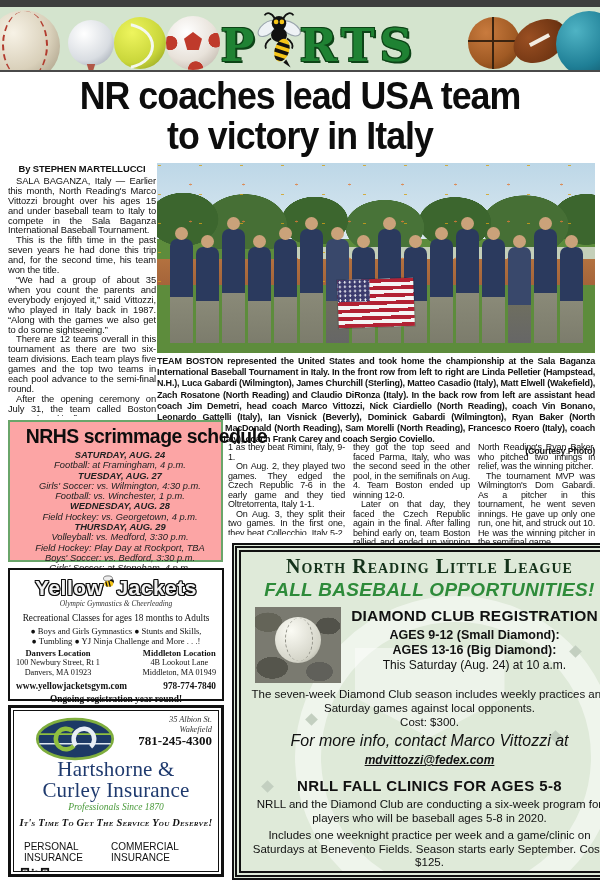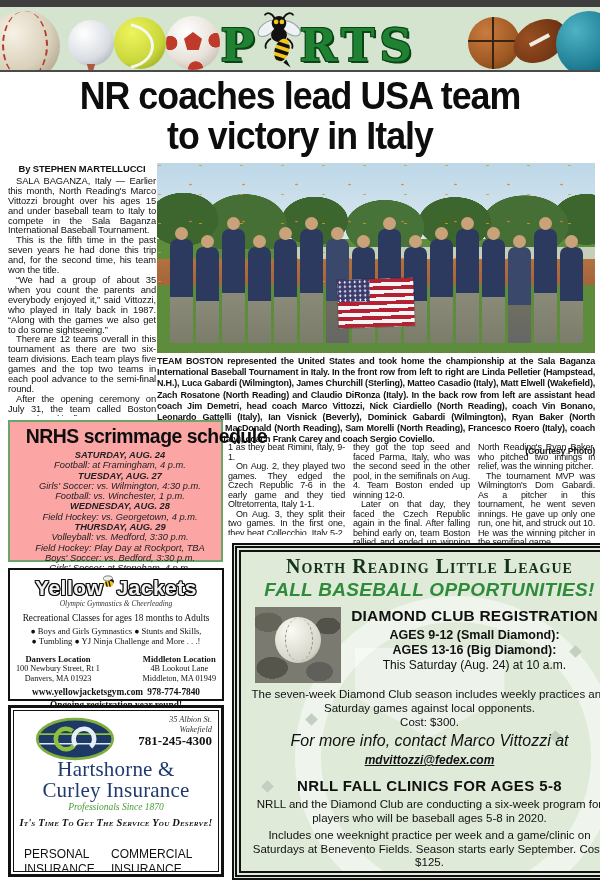--- a/index.html
+++ b/index.html
@@ -120,42 +120,42 @@
   #yj{position:absolute;left:8px;top:568px;width:216px;height:133px;background:#fff;
     border:2px solid #111;box-sizing:border-box;font-family:"Liberation Serif",serif;
     text-align:center;}
   .yj-logo{margin-top:4px;line-height:20px;white-space:nowrap;}
   .yj-word{font-family:"Liberation Sans",sans-serif;font-weight:bold;font-size:21px;
     letter-spacing:.5px;color:#f2f2f2;
     text-shadow:1px 0 #111,-1px 0 #111,0 1px #111,0 -1px #111,1px 1px #111,-1px -1px #111,1px -1px #111,-1px 1px #111;}
   .yj-tag{font-style:italic;font-size:7.5px;color:#333;margin-top:-1px;}
   .yj-classes{font-size:9.3px;margin-top:5px;}
   .yj-bullets{font-size:8.6px;line-height:10px;margin-top:3px;}
-  .yj-locs{display:flex;justify-content:space-between;padding:0 6px;margin-top:9px;
+  .yj-locs{display:flex;justify-content:space-between;padding:0 6px;margin-top:3px;
     font-size:8.2px;line-height:9.4px;align-items:center;}
   .yj-loc b{font-size:8.6px;}
-  .yj-row{display:flex;justify-content:space-between;padding:0 22px;margin-top:4px;
+  .yj-row{display:flex;justify-content:space-between;padding:0 6px;margin-top:4px;
     font-weight:bold;font-size:9.3px;}
   .yj-foot{font-weight:bold;font-size:9.3px;margin-top:3px;}
 
   
   #hc{position:absolute;left:8px;top:705px;width:216px;height:172px;background:#fff;
     border:3px solid #111;box-sizing:border-box;font-family:"Liberation Serif",serif;}
   #hc .inner{position:absolute;left:2px;top:2px;right:2px;bottom:2px;border:1px solid #111;
     overflow:hidden;}
   .hc-top{display:flex;justify-content:space-between;align-items:flex-start;padding:4px 6px 0 18px;}
   .hc-addr{text-align:right;font-style:italic;font-size:8.3px;line-height:9.5px;color:#333;}
   .hc-phone{font-style:normal;font-weight:bold;font-size:13px;color:#111;margin-top:2px;}
   .hc-name{color:#1f3a6e;font-size:21px;line-height:21px;text-align:center;margin-top:-4px;
     letter-spacing:.2px;}
   .hc-since{color:#4a9a3a;font-style:italic;font-size:9.5px;text-align:center;margin-top:1px;}
   .hc-slogan{font-weight:bold;font-style:italic;font-variant:small-caps;font-size:10.5px;
     text-align:center;margin-top:5px;letter-spacing:.2px;}
-  .hc-cats{display:flex;justify-content:space-between;padding:0 10px;margin-top:19px;
-    font-family:"Liberation Sans",sans-serif;font-size:12px;transform:scaleY(1.05);}
+  .hc-cats{display:flex;justify-content:space-between;padding:0 10px;margin-top:13px;
+    font-family:"Liberation Sans",sans-serif;font-size:10px;transform:scaleY(1.05);}
   .hc-bottom{display:flex;align-items:center;margin-top:4px;padding:0 6px;}
   .hc-qr{width:30px;height:30px;flex:0 0 30px;}
   .hc-visit{flex:1;text-align:center;font-size:8.2px;line-height:9.5px;}
   .hc-site{font-weight:bold;font-size:9.8px;}
 
   
   #nrll{position:absolute;left:232px;top:543px;width:395px;height:337px;box-sizing:border-box;
     border:5px double #111;background:#dfead9;padding:2px;}
   #nrll .frame{position:relative;width:100%;height:100%;border:2px solid #111;box-sizing:border-box;
     overflow:hidden;text-align:center;}

